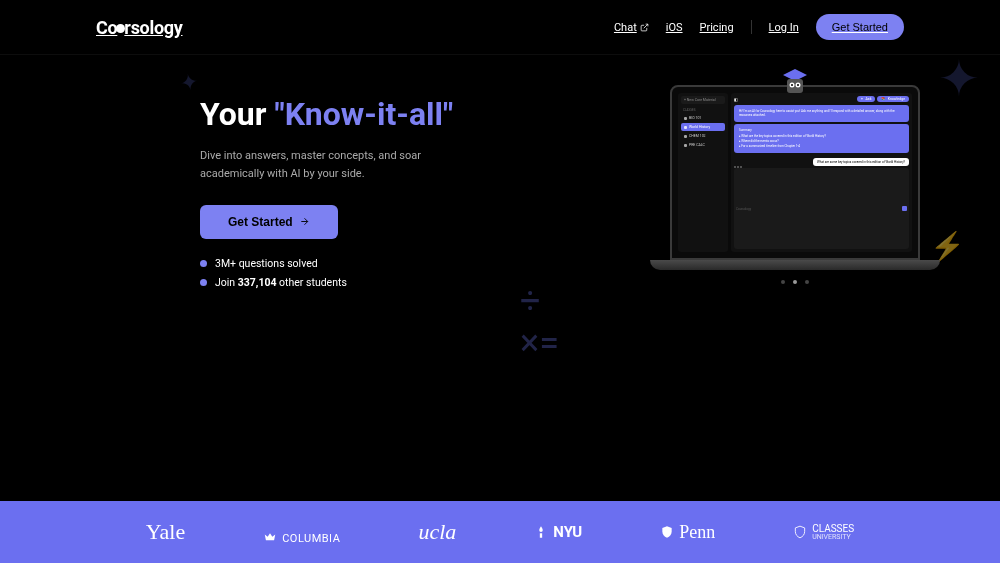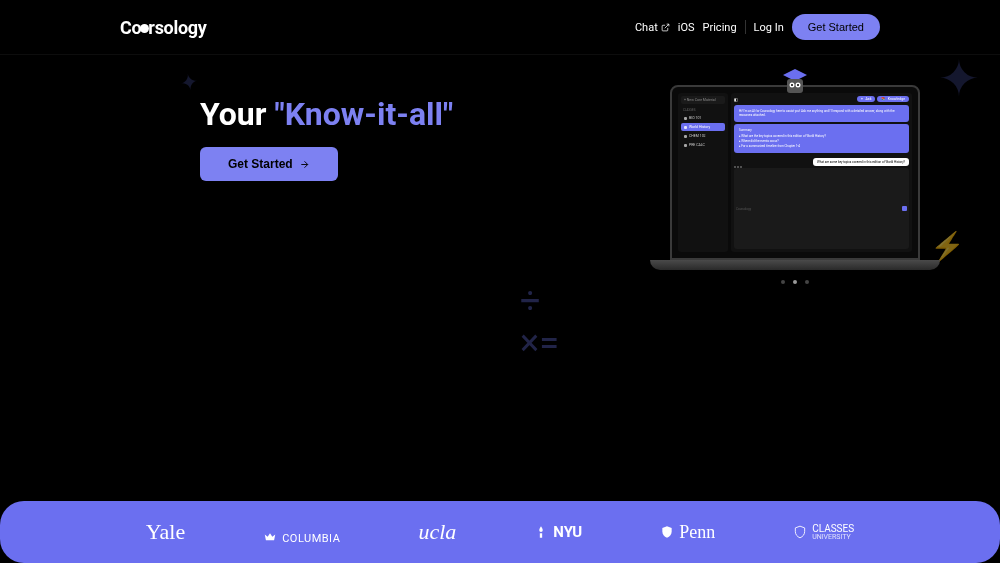--- a/index.html
+++ b/index.html
@@ -11,42 +11,43 @@
       height: 563px;
       overflow: hidden;
       position: relative;
     }
     
     
     .header {
       display: flex;
       justify-content: space-between;
       align-items: center;
-      padding: 14px 120px;
+      padding: 14px 96px;
       border-bottom: 1px solid rgba(255,255,255,0.05);
+      text-decoration: underline;
     }
     .logo {
       font-size: 18px;
       font-weight: 700;
       letter-spacing: -0.3px;
     }
     .logo-accent {
       display: inline-block;
       width: 9px;
       height: 9px;
       background: #fff;
       border-radius: 50%;
       margin: 0 -1px;
       position: relative;
       top: -1px;
     }
     .nav {
       display: flex;
       align-items: center;
-      gap: 8px;
+      gap: 17px;
       font-size: 11px;
     }
     .nav-link {
       color: #fff;
       text-decoration: none;
       display: flex;
       align-items: center;
       gap: 3px;
     }
     .nav-divider {
@@ -309,21 +310,20 @@
       position: absolute;
       bottom: 0;
       left: 0;
       right: 0;
       background: #6b6ff0;
       padding: 18px 0;
       display: flex;
       justify-content: center;
       align-items: center;
       gap: 78px;
-      border-radius: 24px;
     }
     .uni {
       color: #fff;
       font-size: 16px;
       display: flex;
       align-items: center;
       gap: 5px;
     }
     .uni.yale { font-family: serif; font-size: 22px; }
     .uni.columbia { font-size: 11px; letter-spacing: 0.5px; margin-top: 12px; }
@@ -363,26 +363,37 @@
     <a class="nav-link">Log In</a>
     <button class="btn-primary">Get Started</button>
   </nav>
 </header>
 
 <section class="hero">
   <div class="hero-left">
     <h1 class="headline">
       <span>Your </span><span class="headline-accent">"Know-it-all"</span><br>
     </h1>
+    <p class="sub">Dive into answers, master concepts, and soar academically with AI by your side.</p>
     <button class="cta">
       <span>Get Started</span>
       <svg class="arrow-icon" viewBox="0 0 24 24" fill="none" stroke="currentColor" stroke-width="2">
           <path d="M5 12h14M12 5l7 7-7 7"></path>
         </svg>
     </button>
+    <div class="stat">
+      <span class="stat-dot"></span>
+      <span>3M+ questions solved</span>
+    </div>
+    <div class="stat">
+      <span class="stat-dot"></span>
+      <span>
+        <span>Join </span><strong>337,104</strong><span> other students</span>
+      </span>
+    </div>
   </div>
 
   <div class="hero-right">
     <svg class="mascot" viewBox="0 0 40 40">
       <path d="M8 14 L20 8 L32 14 L20 20 Z" fill="#6b6ff0"></path>
       <rect x="12" y="18" width="16" height="14" rx="3" fill="#555"></rect>
       <circle cx="17" cy="24" r="2.5" fill="#fff"></circle>
       <circle cx="23" cy="24" r="2.5" fill="#fff"></circle>
       <circle cx="17" cy="24" r="1" fill="#000"></circle>
       <circle cx="23" cy="24" r="1" fill="#000"></circle>

